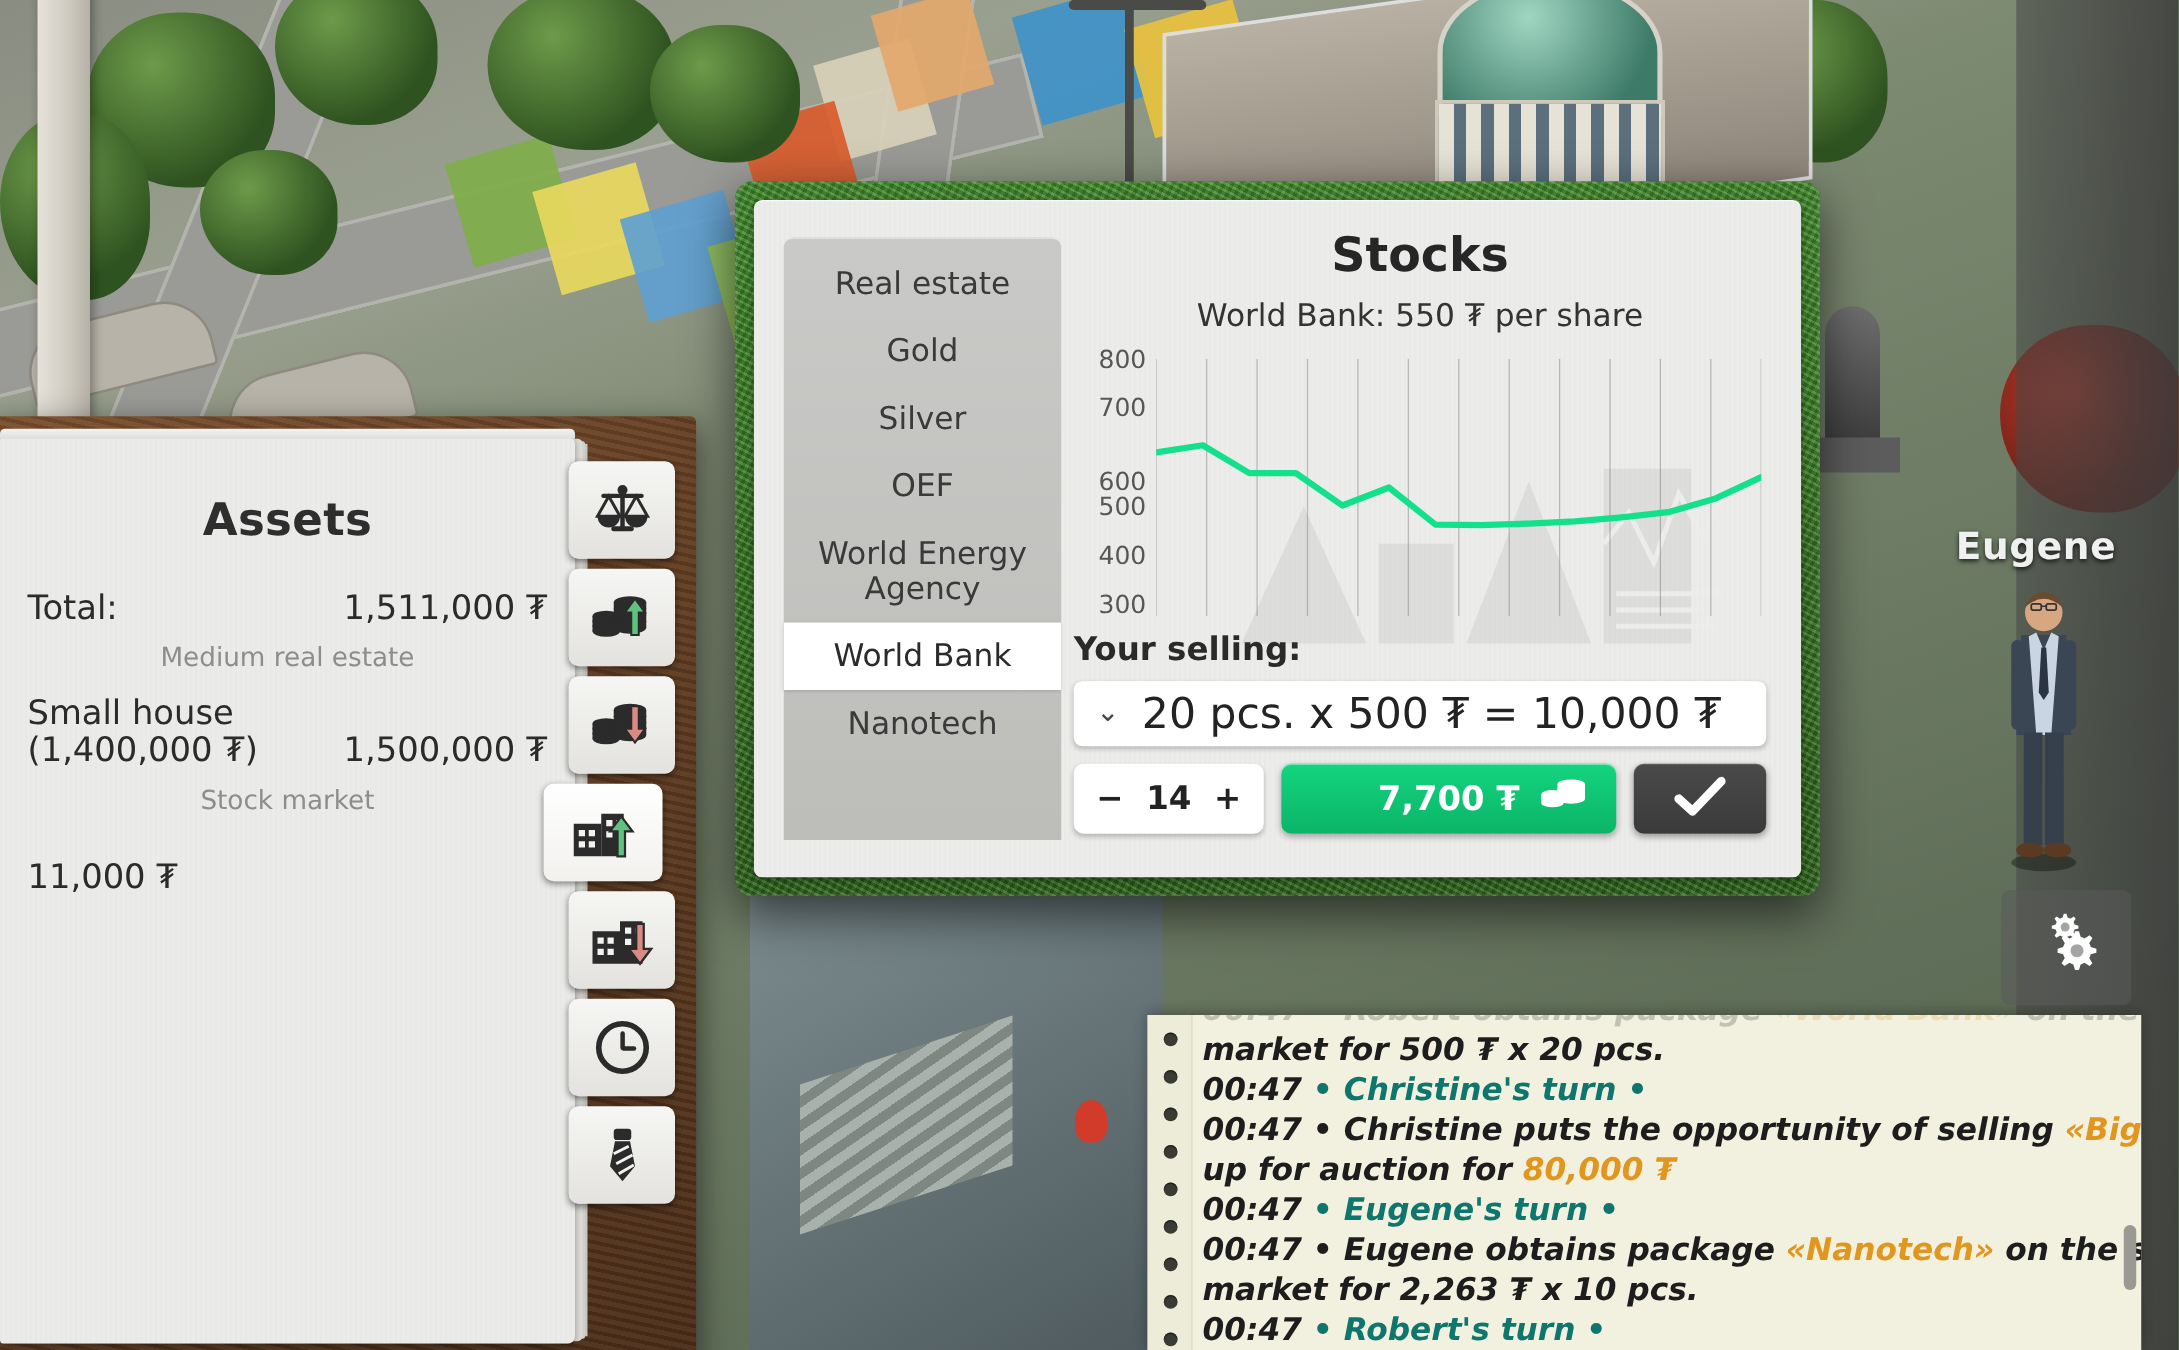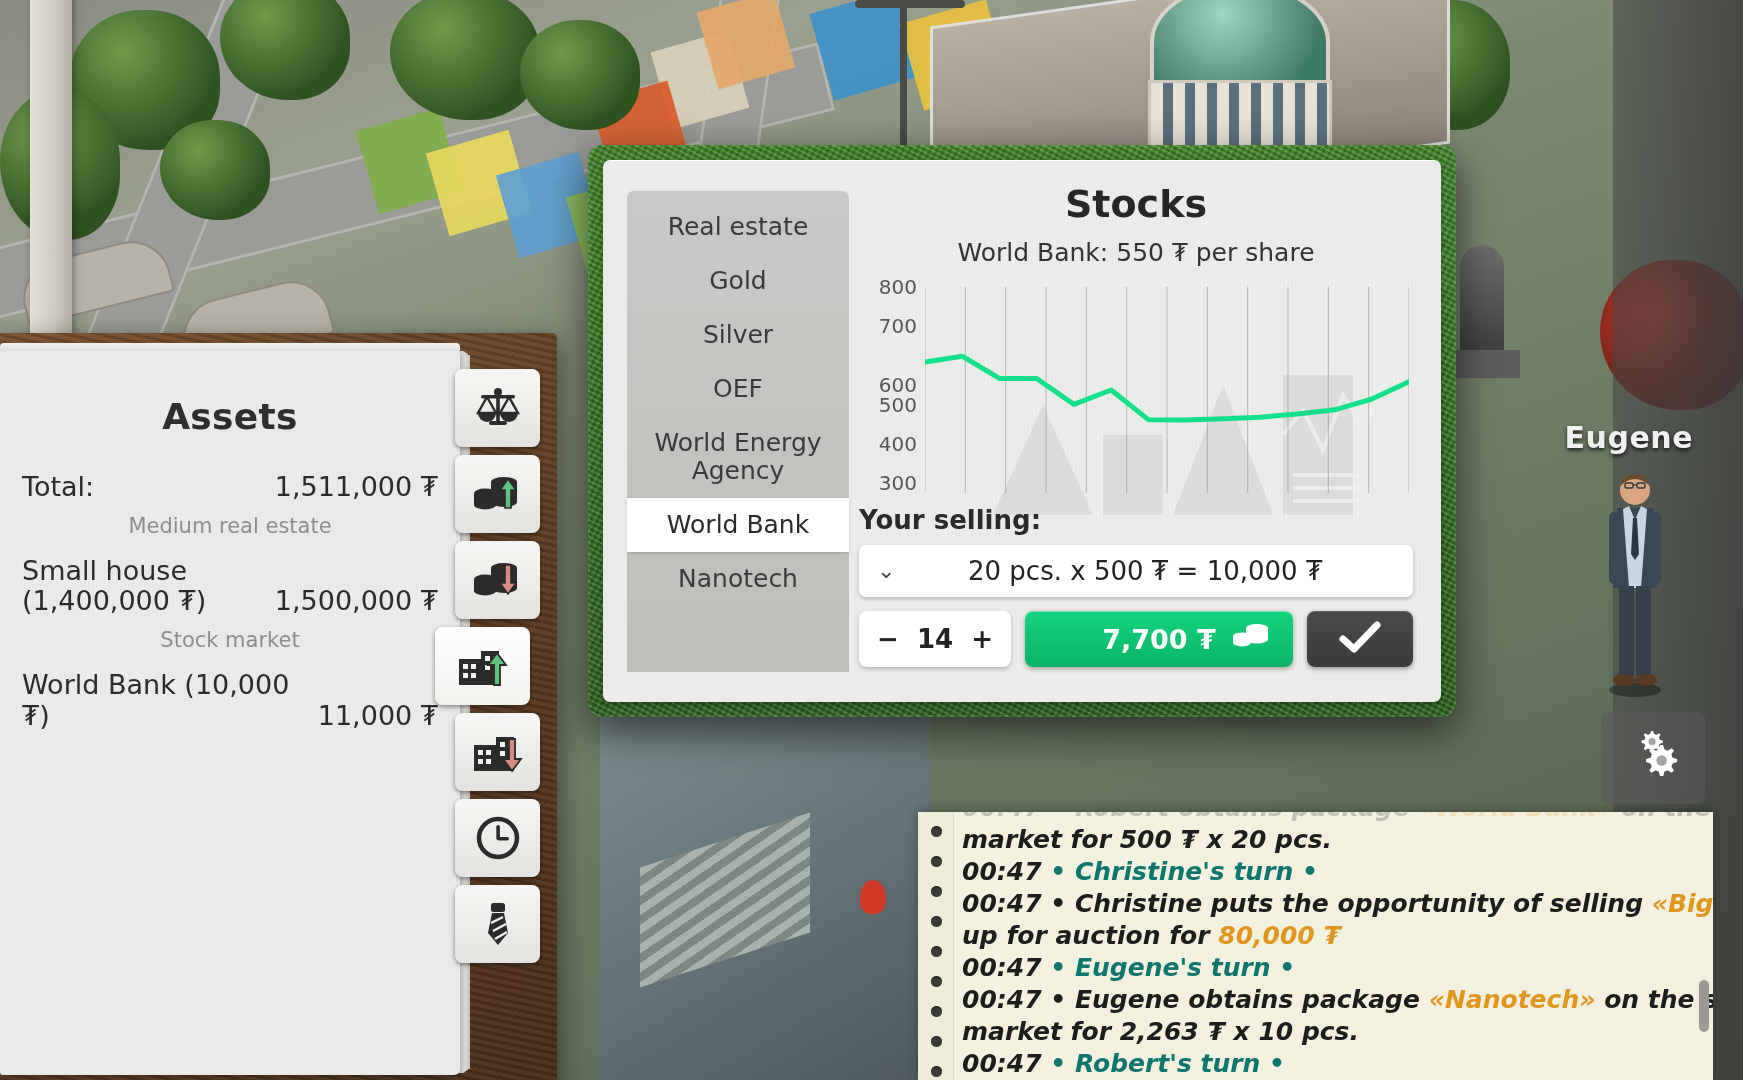--- a/index.html
+++ b/index.html
@@ -147,21 +147,21 @@
 
   
   #packages-label { font-size:26px; font-weight:bold; color:#2a2a2a; margin-top:6px; }
   #package-select {
     margin-top:10px; height:52px; background:#fff; border-radius:7px;
     display:flex; align-items:center; padding:0 18px;
     box-shadow:0 2px 4px rgba(0,0,0,.22), inset 0 1px 0 #fff;
     position:relative;
   }
   #package-select .chev { font-size:22px; color:#444; line-height:1; }
-  #package-value { flex:1; text-align:center; font-size:26px; color:#232323; }
+  #package-value { flex:1; text-align:center; font-size:34px; color:#232323; }
 
   
   #action-row { display:flex; gap:14px; margin-top:14px; align-items:stretch; height:56px; }
   #stepper {
     width:152px; background:#fff; border-radius:8px;
     display:flex; align-items:center; justify-content:space-between; padding:0 18px;
     box-shadow:0 2px 4px rgba(0,0,0,.22), inset 0 1px 0 #fff;
     font-size:26px; color:#222;
   }
   #stepper .minus, #stepper .plus { font-weight:bold; cursor:pointer; }
@@ -287,21 +287,20 @@
       <span class="lbl">
         <span>Small house</span><br>
         <span>(1,400,000 ₮)</span>
       </span>
       <span class="val">1,500,000 ₮</span>
     </div>
 
     <div class="asset-section">Stock market</div>
 
     <div class="asset-row">
-      <span class="lbl">World Bank (10,000 ₮)</span>
       <span class="val">11,000 ₮</span>
     </div>
   </div>
 
   <div id="icon-rail">
 
     <div class="icon-tab">
       <span>
         <svg width="46" height="42" viewBox="0 0 46 42" fill="#2b2b2b">
           <rect x="21.2" y="4" width="3.6" height="32" rx="1"></rect>

